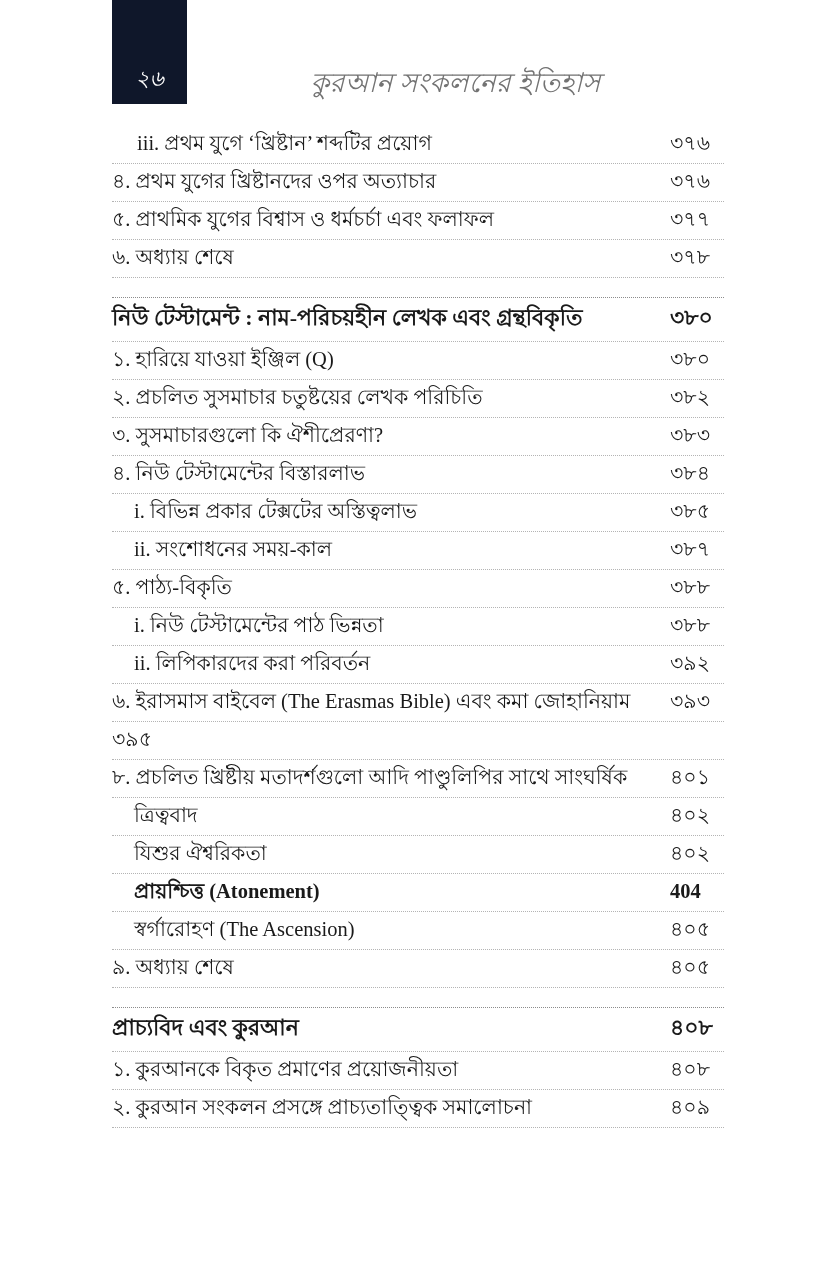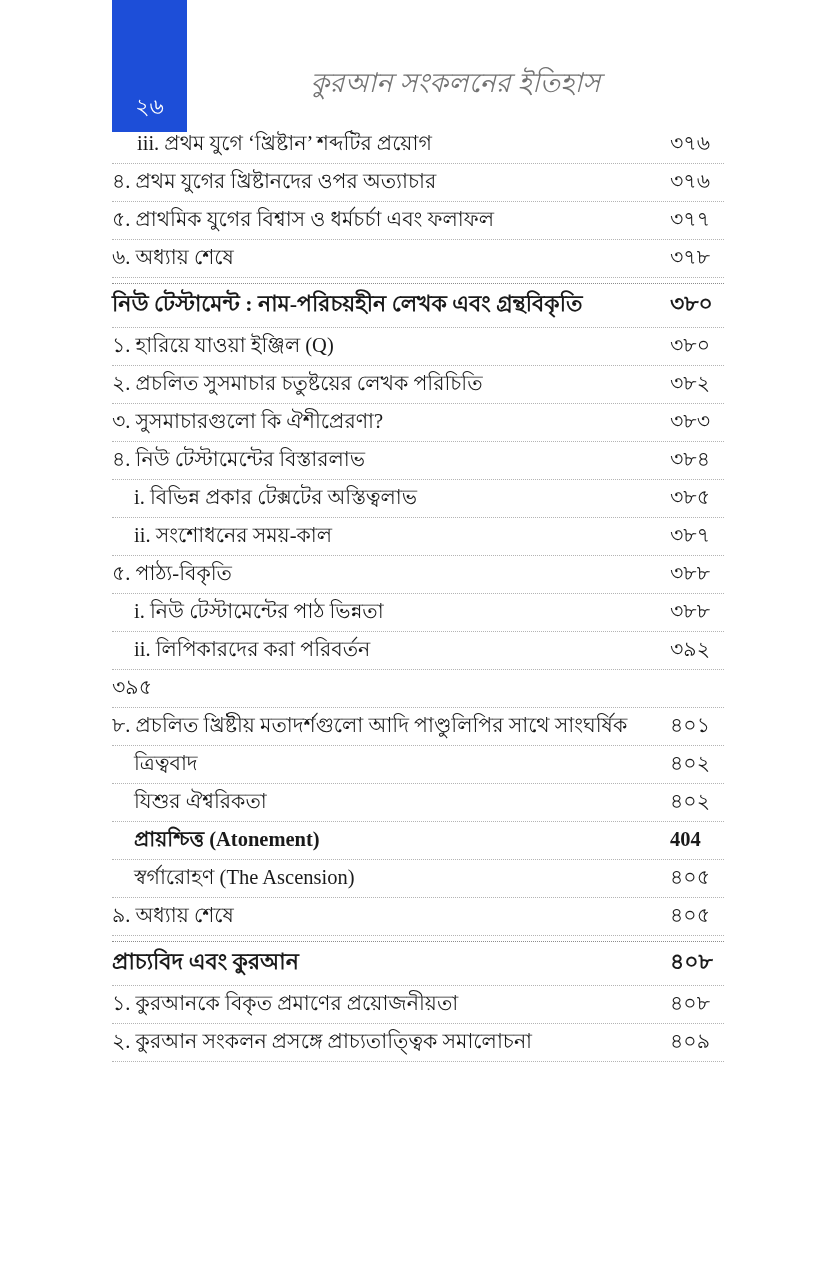--- a/index.html
+++ b/index.html
@@ -22,22 +22,23 @@
     left: 0;
     top: 0;
     width: 822px;
     height: 110px;
   }
   .folio-box {
     position: absolute;
     left: 112px;
     top: 0;
     width: 75px;
-    height: 132px;
-    background: #1d4ed8;
+    height: 104px;
+    background: #0f172a;
+    font-style: italic;
   }
   .folio-number {
     position: absolute;
     left: 0;
     bottom: 14px;
     width: 75px;
     text-align: center;
     color: #ffffff;
     font-size: 22px;
     font-family: "Liberation Serif", "DejaVu Serif", serif;
@@ -89,21 +90,21 @@
   }
 
   
   .lvl-0 .title { padding-left: 0; }
   .lvl-1 .title { padding-left: 22px; }
   .lvl-2 .title { padding-left: 25px; font-family: Liberation Serif, serif; }
 
   
   .toc-row.section {
     border-top: 1px dotted #8c8c8c;
-    margin-top: 5px;
+    margin-top: 19px;
     min-height: 42px;
   }
   .toc-row.section .title,
   .toc-row.section .page {
     font-weight: bold;
     font-size: 22px;
     line-height: 40px;
   }
 
   
@@ -174,20 +175,24 @@
     </div>
     <div class="toc-row lvl-1">
       <span class="title">i. নিউ টেস্টামেন্টের পাঠ ভিন্নতা</span>
       <span class="page">৩৮৮</span>
     </div>
     <div class="toc-row lvl-1">
       <span class="title">ii. লিপিকারদের করা পরিবর্তন</span>
       <span class="page">৩৯২</span>
     </div>
     <div class="toc-row lvl-0">
+      <span class="title">৬. ইরাসমাস বাইবেল (The Erasmas Bible) এবং কমা জোহানিয়াম</span>
+      <span class="page">৩৯৩</span>
+    </div>
+    <div class="toc-row lvl-0">
       <span class="page">৩৯৫</span>
     </div>
     <div class="toc-row lvl-0">
       <span class="title">৮. প্রচলিত খ্রিষ্টীয় মতাদর্শগুলো আদি পাণ্ডুলিপির সাথে সাংঘর্ষিক</span>
       <span class="page">৪০১</span>
     </div>
     <div class="toc-row lvl-1">
       <span class="title">ত্রিত্ববাদ</span>
       <span class="page">৪০২</span>
     </div>

